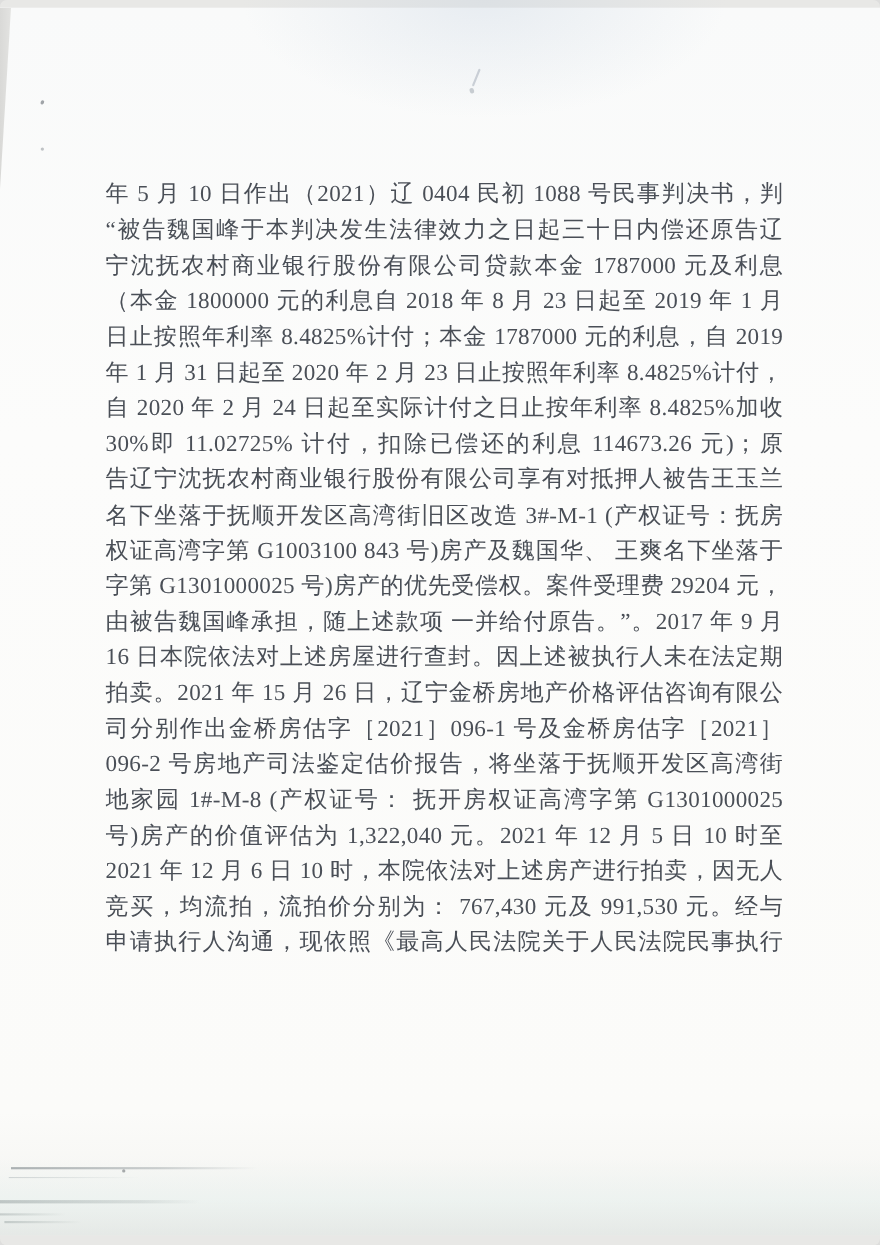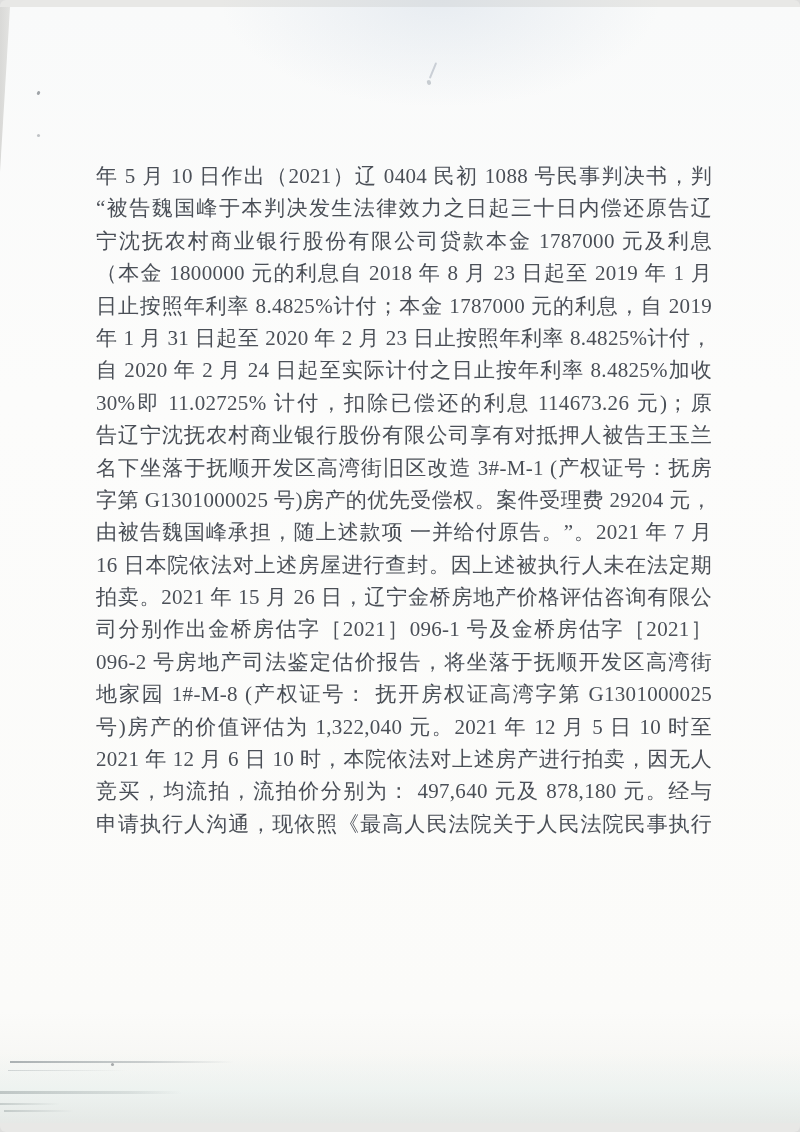--- a/index.html
+++ b/index.html
@@ -102,30 +102,31 @@
       <div class="line">年 5 月 10 日作出（2021）辽 0404 民初 1088 号民事判决书，判决：</div>
       <div class="line">“被告魏国峰于本判决发生法律效力之日起三十日内偿还原告辽</div>
       <div class="line">宁沈抚农村商业银行股份有限公司贷款本金 1787000 元及利息</div>
       <div class="line">（本金 1800000 元的利息自 2018 年 8 月 23 日起至 2019 年 1 月 30</div>
       <div class="line">日止按照年利率 8.4825%计付；本金 1787000 元的利息，自 2019</div>
       <div class="line">年 1 月 31 日起至 2020 年 2 月 23 日止按照年利率 8.4825%计付，</div>
       <div class="line">自 2020 年 2 月 24 日起至实际计付之日止按年利率 8.4825%加收</div>
       <div class="line">30%即 11.02725% 计付，扣除已偿还的利息 114673.26 元)；原</div>
       <div class="line">告辽宁沈抚农村商业银行股份有限公司享有对抵押人被告王玉兰</div>
       <div class="line">名下坐落于抚顺开发区高湾街旧区改造 3#-M-1 (产权证号：抚房</div>
+      <div class="line">权证高湾字第 G1003100 843 号)房产及魏国华、 王爽名下坐落于</div>
       <div class="line">字第 G1301000025 号)房产的优先受偿权。案件受理费 29204 元，</div>
-      <div class="line">由被告魏国峰承担，随上述款项 一并给付原告。”。2021 年 7 月</div>
+      <div class="line">由被告魏国峰承担，随上述款项 一并给付原告。”。2017 年 9 月</div>
       <div class="line">16 日本院依法对上述房屋进行查封。因上述被执行人未在法定期</div>
       <div class="line">拍卖。2021 年 15 月 26 日，辽宁金桥房地产价格评估咨询有限公</div>
       <div class="line">司分别作出金桥房估字［2021］096-1 号及金桥房估字［2021］</div>
       <div class="line">096-2 号房地产司法鉴定估价报告，将坐落于抚顺开发区高湾街</div>
       <div class="line">地家园 1#-M-8 (产权证号： 抚开房权证高湾字第 G1301000025</div>
       <div class="line">号)房产的价值评估为 1,322,040 元。2021 年 12 月 5 日 10 时至</div>
       <div class="line">2021 年 12 月 6 日 10 时，本院依法对上述房产进行拍卖，因无人</div>
-      <div class="line">竞买，均流拍，流拍价分别为： 497,640 元及 878,180 元。经与</div>
+      <div class="line">竞买，均流拍，流拍价分别为： 767,430 元及 991,530 元。经与</div>
       <div class="line">申请执行人沟通，现依照《最高人民法院关于人民法院民事执行</div>
     </div>
 
   <div class="streak st1"></div>
   <div class="streak st2"></div>
   <div class="streak st3"></div>
   <div class="streak st4"></div>
   <div class="streak st5"></div>
 </div>
 

